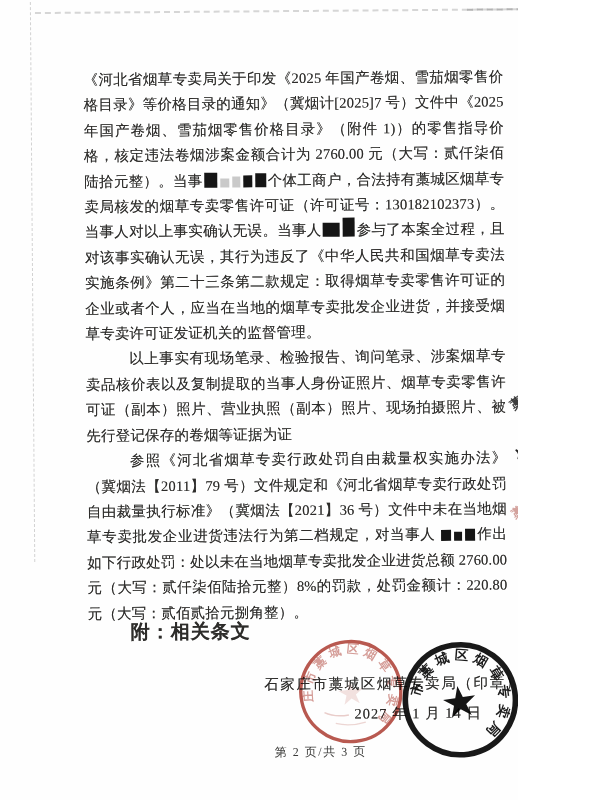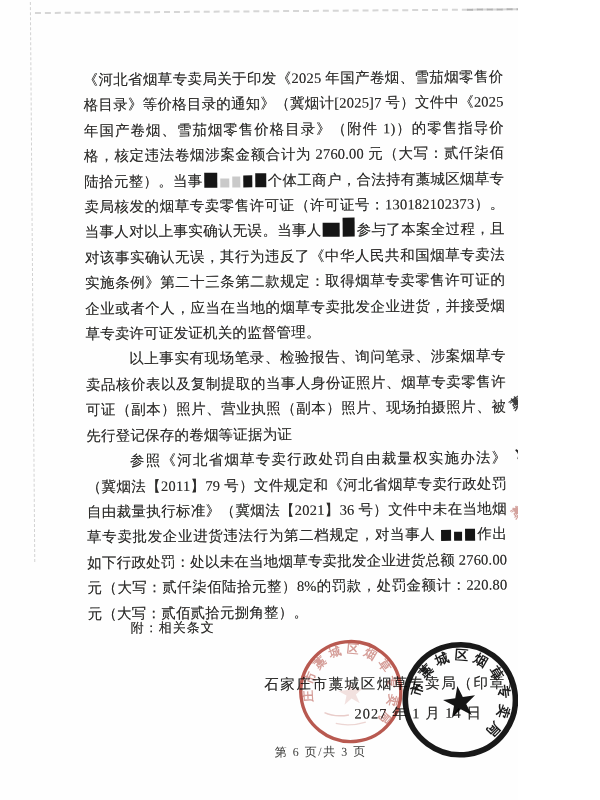--- a/index.html
+++ b/index.html
@@ -18,22 +18,22 @@
             border-left:2px solid #e3e3e3;}
   
   .doc-body{position:absolute;left:86px;top:66px;width:420px;
             font-size:14.5px;line-height:25.4px;color:#2d2c2a;
             text-align:justify;letter-spacing:.2px;
             text-shadow:0 0 .5px rgba(45,45,45,.55);}
   .para{margin:0;}
   .para.indent{text-indent:3em;}
   .redact{display:inline-block;background:#151515;vertical-align:-2px;margin:0 1.5px;}
   .redact.faint{background:#c9c9c9;}
-  .attachment{position:absolute;left:129px;top:618px;font-size:13px;color:#2d2c2a;
-            letter-spacing:1px;text-shadow:0 0 .5px rgba(45,45,45,.55);}
+  .attachment{position:absolute;left:129px;top:618px;font-size:19px;color:#2d2c2a;
+            letter-spacing:1px;text-shadow:0 0 .5px rgba(45,45,45,.55);font-weight:bold;}
   .signature{position:absolute;left:262px;top:675px;font-size:14.5px;color:#2d2c2a;
             letter-spacing:1.6px;white-space:nowrap;text-shadow:0 0 .5px rgba(45,45,45,.55);}
   .dateline{position:absolute;left:352px;top:705px;font-size:14.5px;color:#2d2c2a;
             letter-spacing:1px;white-space:nowrap;text-shadow:0 0 .5px rgba(45,45,45,.55);}
   .page-num{position:absolute;left:272px;top:744px;font-size:12px;color:#3a3a38;
             letter-spacing:1.5px;white-space:nowrap;}
   .stamp-layer{position:absolute;left:0;top:0;mix-blend-mode:multiply;pointer-events:none;}
   .stamp-ring-text{font-family:"Liberation Sans","DejaVu Sans",sans-serif;font-weight:bold;}
 </style>
 </head>
@@ -52,21 +52,21 @@
         <p class="para indent">以上事实有现场笔录、检验报告、询问笔录、涉案烟草专卖品核价表以及复制提取的当事人身份证照片、烟草专卖零售许可证（副本）照片、营业执照（副本）照片、现场拍摄照片、被先行登记保存的卷烟等证据为证</p>
         <p class="para indent">参照《河北省烟草专卖行政处罚自由裁量权实施办法》（冀烟法【2011】79 号）文件规定和《河北省烟草专卖行政处罚自由裁量执行标准》（冀烟法【2021】36 号）文件中未在当地烟草专卖批发企业进货违法行为第二档规定，对当事人 <span class="redact" style="width: 10px; height: 11px;"></span><span class="redact" style="width: 8px; height: 9px;"></span><span class="redact" style="width: 10px; height: 12px;"></span>作出如下行政处罚：处以未在当地烟草专卖批发企业进货总额 2760.00 元（大写：贰仟柒佰陆拾元整）8%的罚款，处罚金额计：220.80 元（大写：贰佰贰拾元捌角整）。</p>
       </div>
 
     <div class="attachment">附：相关条文</div>
 
     <div class="signature">石家庄市藁城区烟草专卖局（印章）</div>
 
     <div class="dateline">2027 年 1 月 14 日</div>
 
-    <div class="page-num">第 6 页/共 3 页</div>
+    <div class="page-num">第 2 页/共 3 页</div>
 
     <svg class="stamp-layer" width="600" height="800" viewBox="0 0 600 800">
       <defs>
         <path id="star" d="M0,-1 L0.225,-0.309 0.951,-0.309 0.363,0.118 0.588,0.809 0,0.382 -0.588,0.809 -0.363,0.118 -0.951,-0.309 -0.225,-0.309 Z"></path>
         <path id="ringA" d="M 310,692 a 38.5,38.5 0 1,1 77,0 a 38.5,38.5 0 1,1 -77,0"></path>
         <path id="ringB" d="M 418,701 a 40,40 0 1,1 80,0 a 40,40 0 1,1 -80,0"></path>
       </defs>
 
       <g opacity="0.88" transform="rotate(-6 348 692)">
         <circle cx="348.5" cy="692" r="50" fill="none" stroke="#af4238" stroke-width="3.4"></circle>

